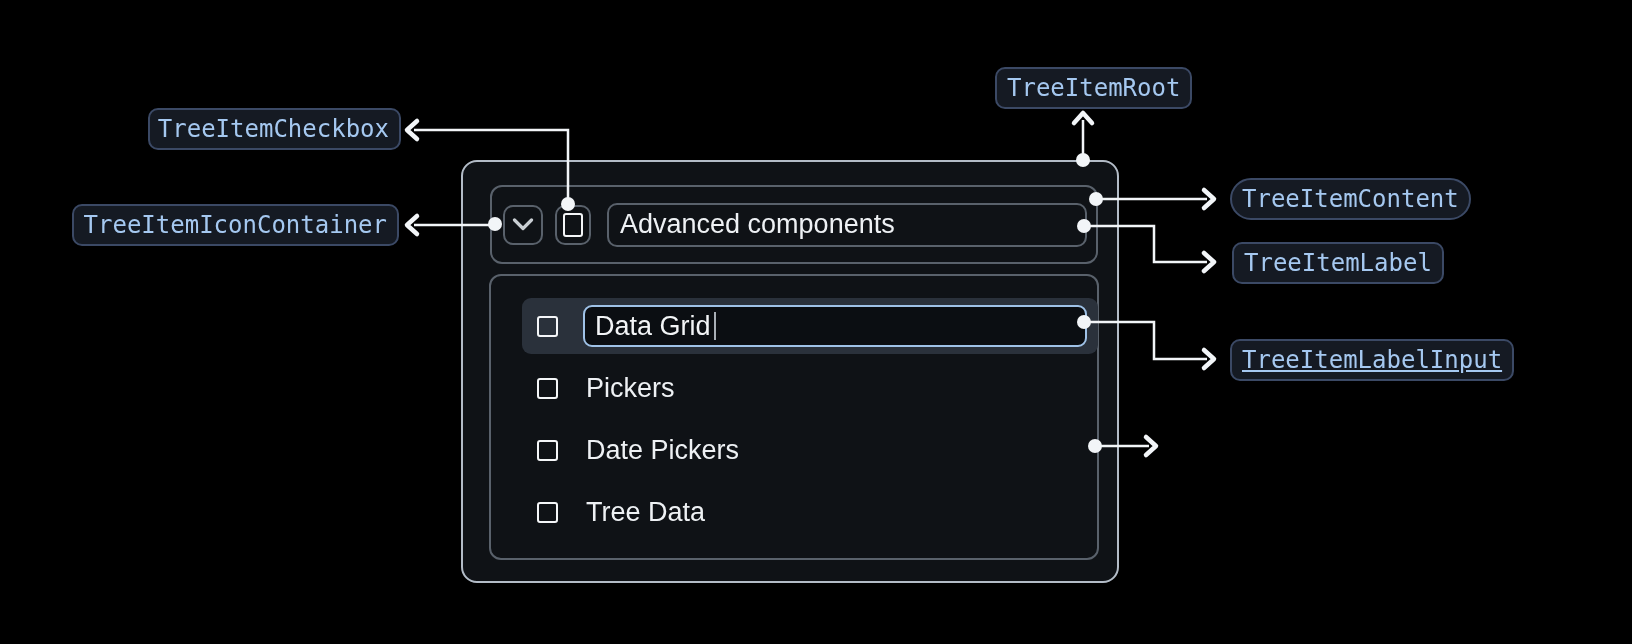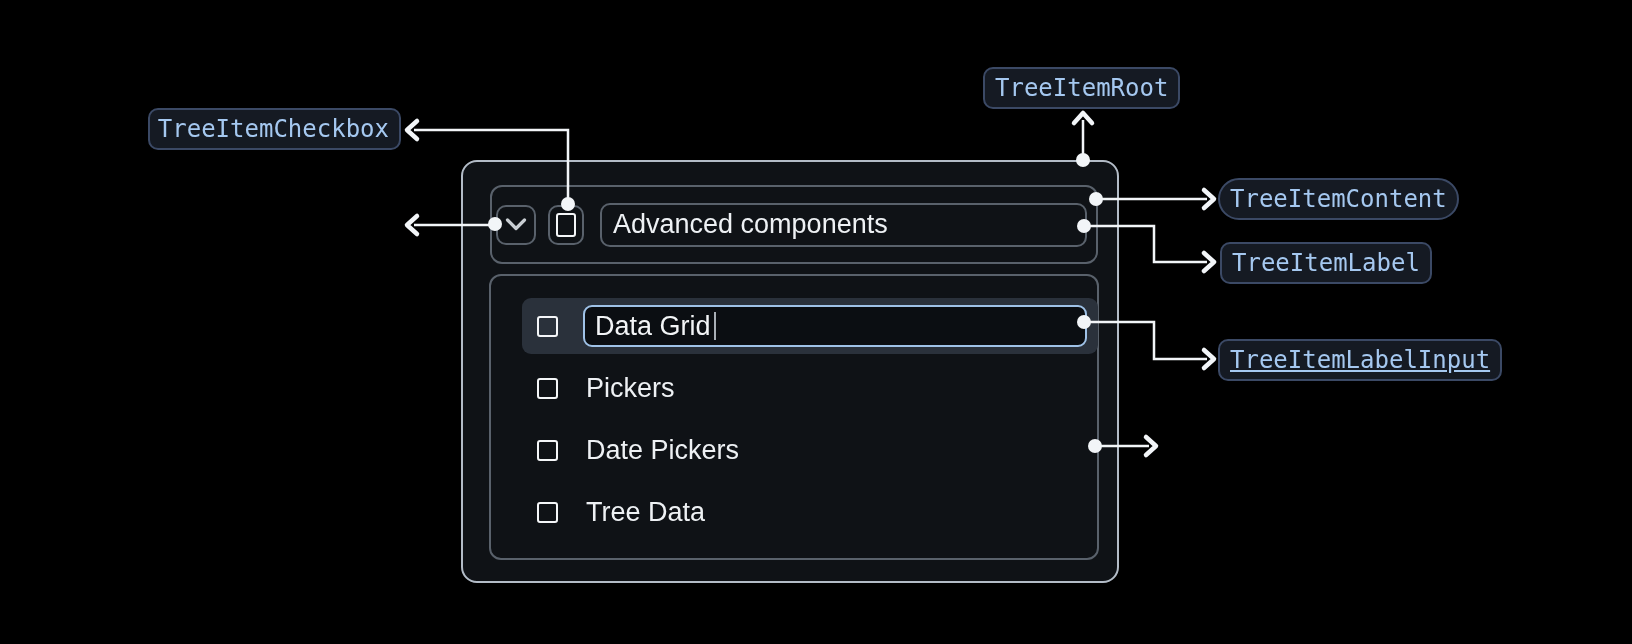--- a/index.html
+++ b/index.html
@@ -6,31 +6,31 @@
   .canvas{
     position:relative;width:1632px;height:644px;background:#000;overflow:hidden;
     font-family:"Liberation Sans",sans-serif;
   }
   
   .badge{
     position:absolute;height:42px;box-sizing:border-box;
     display:flex;align-items:center;
     padding:0 10px;
     background:#151a23;border:2px solid #3b4965;border-radius:10px;
-    color:#a5c8f0;font-family:"DejaVu Sans Mono",monospace;font-size:24px;white-space:nowrap;
+    color:#a5c8f0;font-family:"DejaVu Sans Mono",monospace;font-size:24px;white-space:nowrap;margin-left:12px;
   }
   
   .root-box{
     position:absolute;left:461px;top:160px;width:658px;height:423px;box-sizing:border-box;
     background:#0f1216;border:2px solid #b3bcc7;border-radius:16px;
   }
   .content-box{
     position:absolute;left:27px;top:23px;width:608px;height:79px;box-sizing:border-box;
     border:2px solid #59616b;border-radius:12px;
-    display:flex;align-items:center;padding-left:4px;
+    display:flex;align-items:center;padding-left:11px;
   }
   .icon-container{
     width:40px;height:40px;box-sizing:border-box;flex:none;
     border:2px solid #59616b;border-radius:10px;
     display:flex;align-items:center;justify-content:center;
   }
   .checkbox-container{
     width:36px;height:40px;box-sizing:border-box;flex:none;margin-left:12px;
     border:2px solid #59616b;border-radius:10px;
     display:flex;align-items:center;justify-content:center;
@@ -113,20 +113,21 @@
 
       <div class="row" style="top:218px;">
         <span class="checkbox"></span>
         <span>Tree Data</span>
       </div>
 
     </div>
   </div>
 
   <div class="badge" style="right:1231px;top:108px;padding-left:8px;">TreeItemCheckbox</div>
+  <div class="badge" style="right:1233px;top:204px;">TreeItemIconContainer</div>
   <div class="badge" style="left:983px;top:67px;">TreeItemRoot</div>
   <div class="badge" style="left:1218px;top:178px;border-radius:21px;">TreeItemContent</div>
   <div class="badge" style="left:1220px;top:242px;text-align:right;">TreeItemLabel</div>
   <div class="badge" style="left:1218px;top:339px;text-decoration:underline;">TreeItemLabelInput</div>
 
   <svg class="overlay" viewBox="0 0 1632 644" fill="none" stroke="#f2f5f8" stroke-width="2.5">
 
     <g>
       <line x1="1083" y1="158" x2="1083" y2="120"></line>
       <polyline points="1074,123 1083,113 1092,123" stroke-width="4.5" stroke-linecap="round" stroke-linejoin="round"></polyline>

